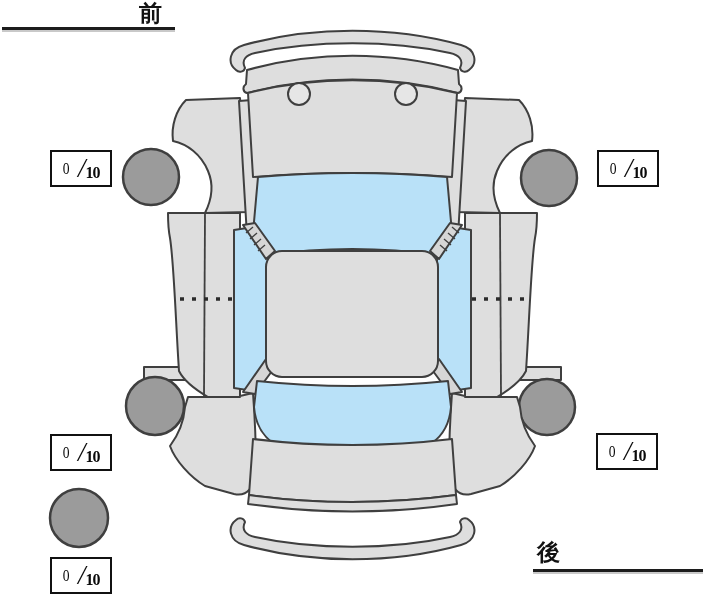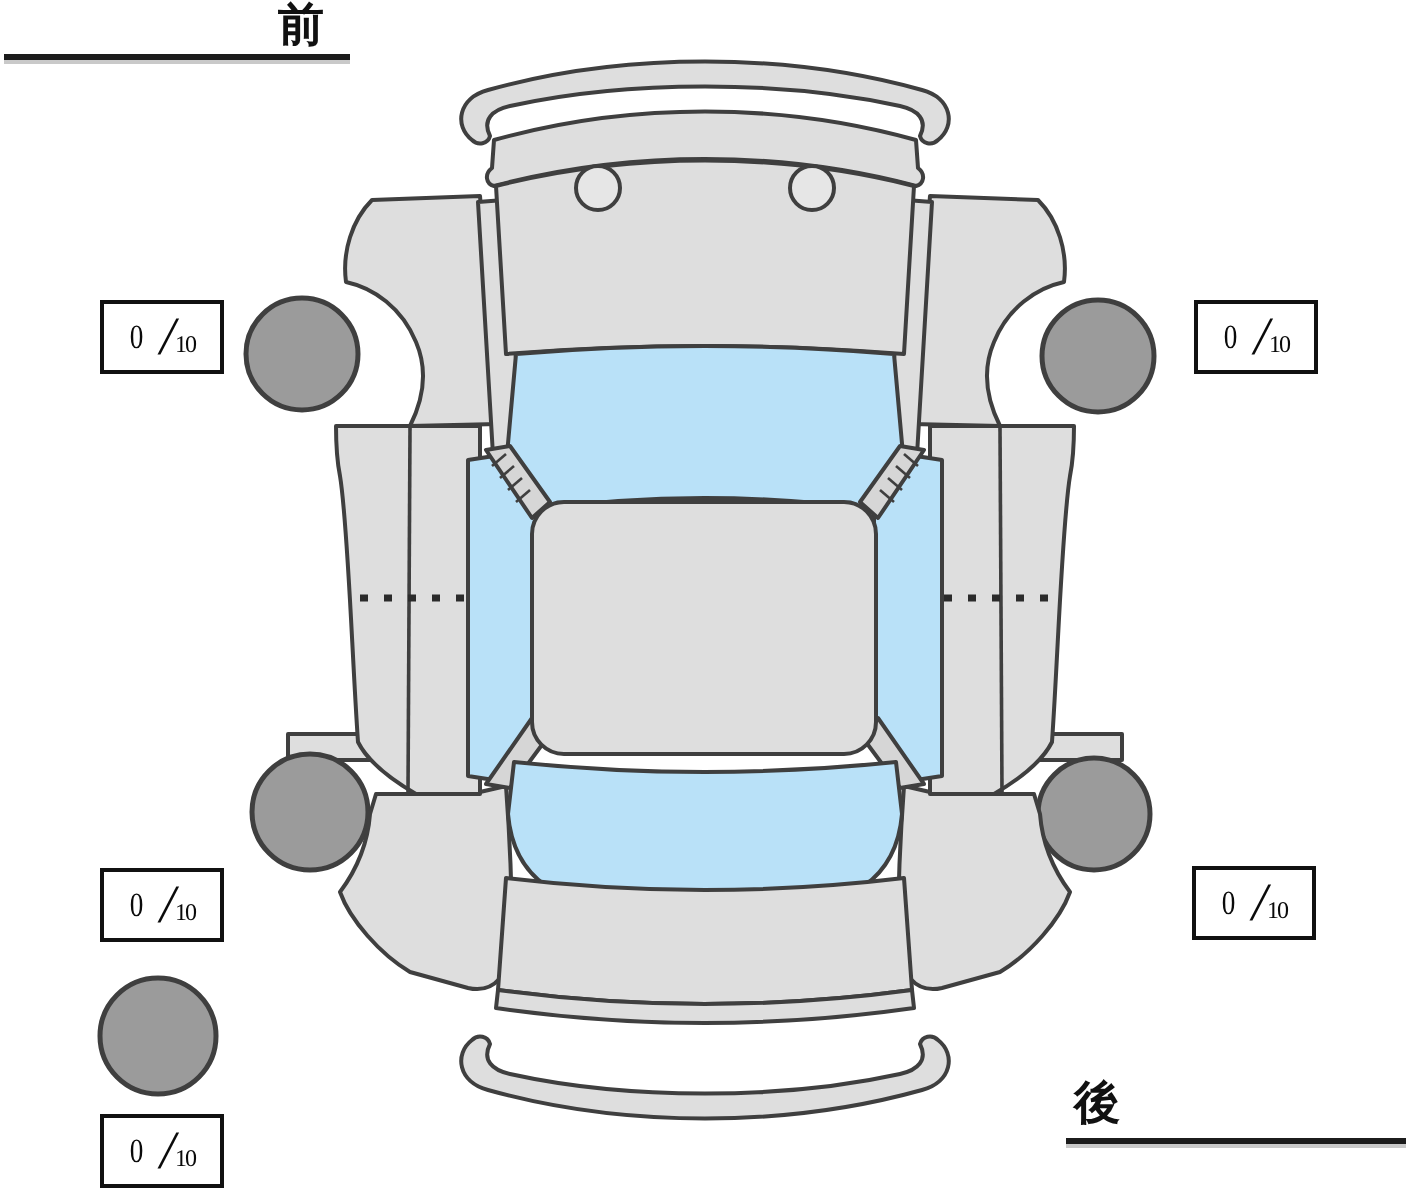--- a/index.html
+++ b/index.html
@@ -22,21 +22,21 @@
   .orient-rule.rear{left:533px;top:569px;width:170px;}
   .score-box{
     position:absolute;width:62px;height:37px;box-sizing:border-box;
     background:#fff;border:2px solid var(--score-box-border,#111);
     display:flex;align-items:center;justify-content:center;
     font-family:"Liberation Serif",serif;color:#0a0a0a;
     cursor:pointer;
   }
   .score-box .val{font-size:17px;margin-right:7px;transform:scaleX(.8);}
   .score-box .slash{font-size:27px;font-style:italic;line-height:0;position:relative;top:-1px;}
-  .score-box .max{font-size:12px;font-weight:normal;position:relative;top:4px;letter-spacing:-1px;}
+  .score-box .max{font-size:16px;font-weight:bold;position:relative;top:4px;letter-spacing:-1px;}
   .score-box.fl{left:50px;top:150px;}
   .score-box.fr{left:597px;top:150px;}
   .score-box.rl{left:50px;top:434px;}
   .score-box.rr{left:596px;top:433px;}
   .score-box.sp{left:50px;top:557px;}
 </style>
 </head>
 <body>
 
 <div class="stage">

